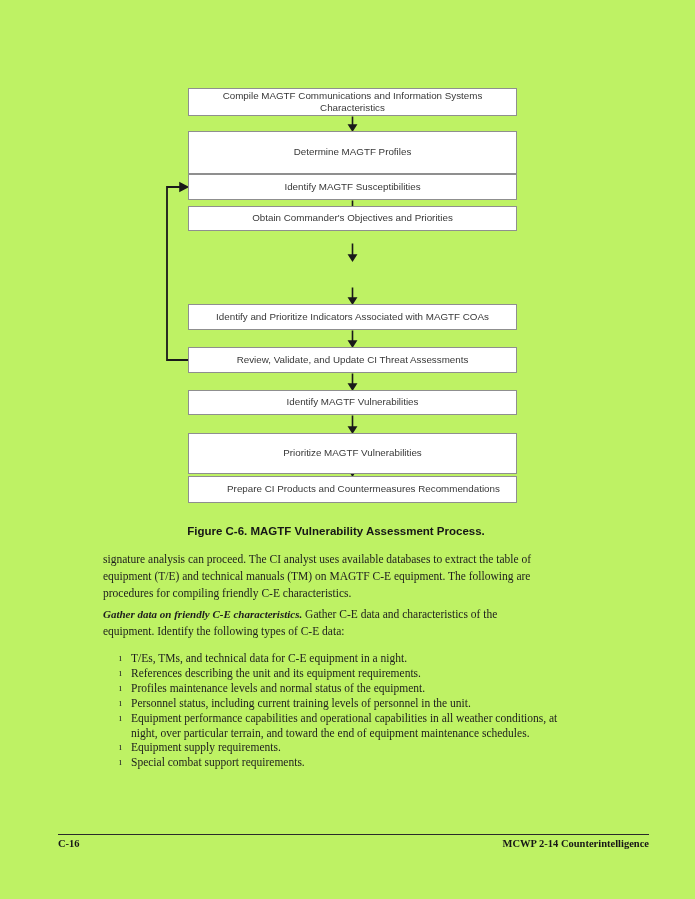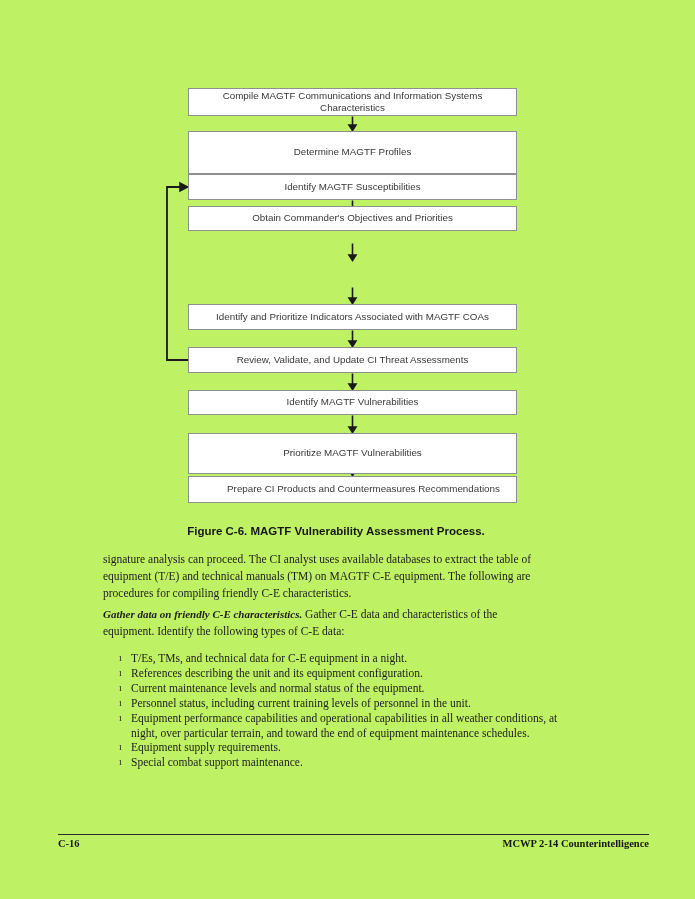--- a/index.html
+++ b/index.html
@@ -147,41 +147,41 @@
 
   <div class="body-par p2"><span class="lead">Gather data on friendly C-E characteristics.</span><span> Gather C-E data and characteristics of the equipment. Identify the following types of C-E data:</span></div>
 
   <ul class="bullets">
     <li>
         <span class="bmark">ı</span>
         <span class="btext">T/Es, TMs, and technical data for C-E equipment in a night.</span>
       </li>
     <li>
         <span class="bmark">ı</span>
-        <span class="btext">References describing the unit and its equipment configuration.</span>
+        <span class="btext">References describing the unit and its equipment requirements.</span>
       </li>
     <li>
         <span class="bmark">ı</span>
-        <span class="btext">Current maintenance levels and normal status of the equipment.</span>
+        <span class="btext">Profiles maintenance levels and normal status of the equipment.</span>
       </li>
     <li>
         <span class="bmark">ı</span>
         <span class="btext">Personnel status, including current training levels of personnel in the unit.</span>
       </li>
     <li>
         <span class="bmark">ı</span>
         <span class="btext">Equipment performance capabilities and operational capabilities in all weather conditions, at night, over particular terrain, and toward the end of equipment maintenance schedules.</span>
       </li>
     <li>
         <span class="bmark">ı</span>
         <span class="btext">Equipment supply requirements.</span>
       </li>
     <li>
         <span class="bmark">ı</span>
-        <span class="btext">Special combat support maintenance.</span>
+        <span class="btext">Special combat support requirements.</span>
       </li>
   </ul>
 
   <div class="footer-rule"></div>
   <div class="footer">
     <span>C-16</span>
     <span>MCWP 2-14 Counterintelligence</span>
   </div>
 
 </div>

